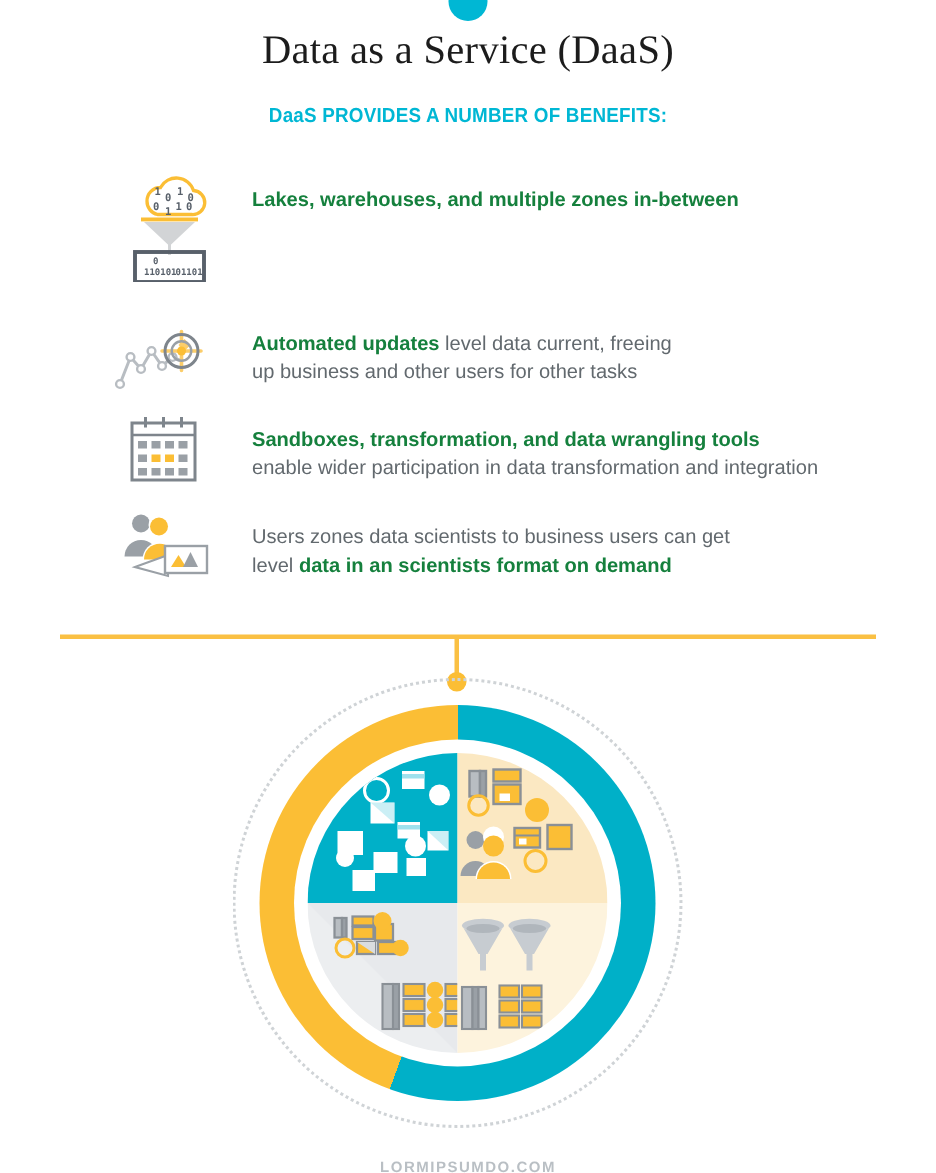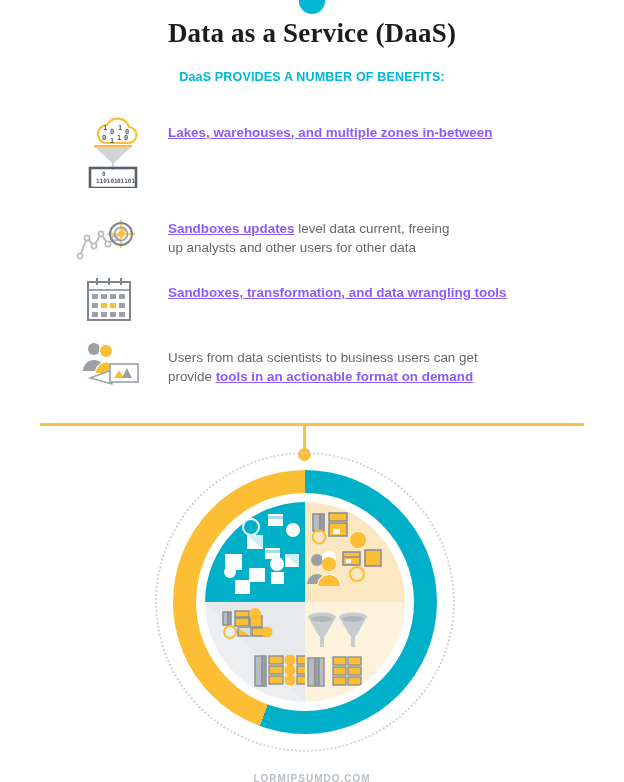--- a/index.html
+++ b/index.html
@@ -16,21 +16,21 @@
   .top-mark {
     position: absolute; top: -12px; left: 50%; transform: translateX(-50%);
     width: 26px; height: 26px; border-radius: 50%;
     background: #00b7d4;
   }
 
   
   .header { position: absolute; top: 16px; left: 0; width: 624px; text-align: center; }
   .title {
     font-family: "Liberation Serif", serif;
-    font-size: 27px; font-weight: 700; color: #1c1c1c;
+    font-size: 27px; font-weight: 400; color: #1c1c1c;
     letter-spacing: .2px; margin: 0; line-height: 34px;
   }
   .subtitle {
     margin: 19px 0 0 0;
     font-family: "Liberation Sans", sans-serif;
     font-size: 13.5px; font-weight: 700; color: #00b7d4;
     letter-spacing: .15px;
     transform: scaleX(.93); transform-origin: center;
   }
 
@@ -43,21 +43,21 @@
   .b3 { top: 225px; }
 
   .bi-icon {
     position: absolute; left: 72px; top: 0;
     width: 82px; height: 72px;
   }
   .bi-text {
     position: absolute; left: 168px; top: 12px; width: 430px;
     color: #62696e; font-size: 13.4px; line-height: 18.5px;
   }
-  .bi-text .b { font-weight: 700; color: #8b5cf6; text-decoration: underline; }
+  .bi-text .b { font-weight: 700; color: #15803d; }
   .bi-text .ln { display: block; white-space: nowrap; }
 
   
   .divider {
     position: absolute; left: 40px; top: 423px; width: 544px; height: 3px;
     background: #fac043;
   }
   .stem {
     position: absolute; left: 303px; top: 426px; width: 3px; height: 26px;
     background: #fac043;
@@ -166,22 +166,22 @@
         <g stroke="#fbcd6a" stroke-width="2.4" stroke-linecap="round">
           <path d="M51 26 L47 22 L51 18 L55 22 Z" fill="#fbcd6a" stroke="none"></path>
           <path d="M36 26 L62 26 M49 13 L49 39"></path>
         </g>
         <circle cx="49" cy="26" r="11" fill="none" stroke="#7e858c" stroke-width="2"></circle>
         <circle cx="49" cy="26" r="6.5" fill="none" stroke="#9aa0a6" stroke-width="1.6"></circle>
         <circle cx="49" cy="26" r="3" fill="#fbbe35"></circle>
       </svg>
     </div>
     <div class="bi-text">
-      <span class="ln"><span class="b">Sandboxes updates</span><span> level data current, freeing</span></span>
-      <span class="ln">up analysts and other users for other data</span>
+      <span class="ln"><span class="b">Automated updates</span><span> level data current, freeing</span></span>
+      <span class="ln">up business and other users for other tasks</span>
     </div>
   </div>
 
   <div class="benefit b2">
     <div class="bi-icon">
       <svg viewBox="0 0 82 56" width="82" height="56">
         <rect x="16" y="10" width="42" height="38" fill="none" stroke="#7e858c" stroke-width="2"></rect>
         <path d="M16 18 L58 18" stroke="#7e858c" stroke-width="1.6"></path>
         <path d="M25 6 L25 13 M37 6 L37 13 M49 6 L49 13" stroke="#7e858c" stroke-width="2"></path>
         <g fill="#9aa0a6">
@@ -197,41 +197,42 @@
             <rect x="47" y="40" width="6" height="5"></rect>
         </g>
         <g fill="#fbbe35">
           <rect x="29" y="31" width="6" height="5"></rect>
             <rect x="38" y="31" width="6" height="5"></rect>
         </g>
       </svg>
     </div>
     <div class="bi-text">
       <span class="ln"><span class="b">Sandboxes, transformation, and data wrangling tools</span></span>
+      <span class="ln">enable wider participation in data transformation and integration</span>
     </div>
   </div>
 
   <div class="benefit b3">
     <div class="bi-icon">
       <svg viewBox="0 0 82 56" width="82" height="56">
         <circle cx="22" cy="12" r="6" fill="#9aa0a6"></circle>
         <path d="M11 34 a11 11 0 0 1 22 0 z" fill="#9aa0a6"></path>
         <circle cx="34" cy="13" r="7" fill="#ffffff"></circle>
         <circle cx="34" cy="14" r="6" fill="#fbbe35"></circle>
         <path d="M23 36 a11.5 11.5 0 0 1 23 0 z" fill="#ffffff"></path>
         <path d="M24 36 a10.5 10.5 0 0 1 21 0 z" fill="#fbbe35"></path>
         <path d="M18 41 L40 33 L40 47 Z" fill="#ffffff" stroke="#9aa0a6" stroke-width="1.4"></path>
         <rect x="38" y="27" width="28" height="18" fill="#ffffff" stroke="#9aa0a6" stroke-width="1.6"></rect>
         <path d="M42 41 L47 33 L52 41 Z" fill="#fbbe35"></path>
         <path d="M50 41 L55 31 L60 41 Z" fill="#9aa0a6"></path>
       </svg>
     </div>
     <div class="bi-text">
-      <span class="ln">Users from data scientists to business users can get</span>
-      <span class="ln"><span>provide </span><span class="b">tools in an actionable format on demand</span></span>
+      <span class="ln">Users zones data scientists to business users can get</span>
+      <span class="ln"><span>level </span><span class="b">data in an scientists format on demand</span></span>
     </div>
   </div>
 
 </div>
 
 <div class="divider"></div>
 <div class="stem"></div>
 <div class="stem-dot"></div>
 
 <div class="diagram">

